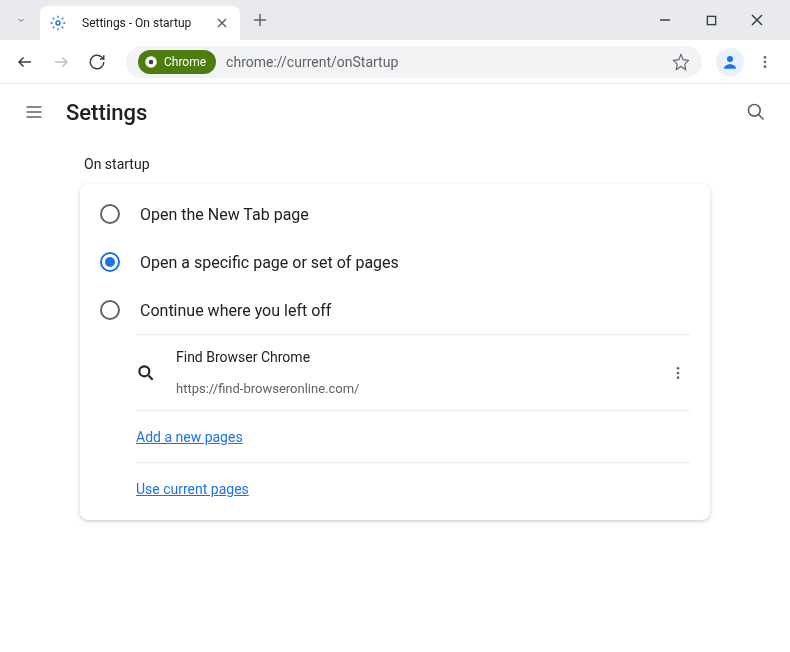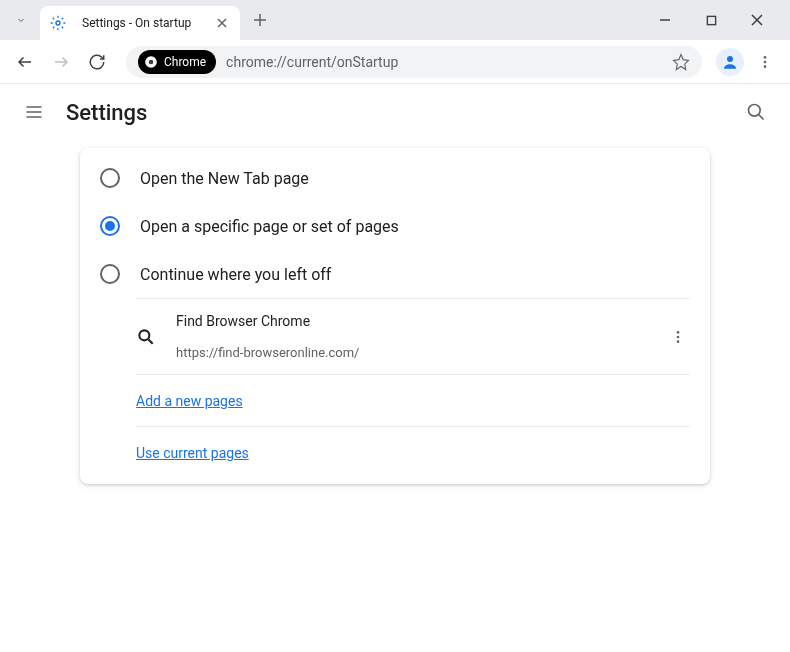--- a/index.html
+++ b/index.html
@@ -14,21 +14,21 @@
 .tab-close { width: 16px; height: 16px; display: flex; align-items: center; justify-content: center; color: #5f6368; font-size: 13px; }
 .newtab { width: 28px; height: 28px; display: flex; align-items: center; justify-content: center; margin-left: 6px; color: #5f6368; }
 .winctrls { margin-left: auto; display: flex; gap: 20px; padding-right: 10px; }
 .winbtn { width: 26px; height: 26px; display: flex; align-items: center; justify-content: center; color: #3c4043; }
 
 
 .toolbar { height: 44px; display: flex; align-items: center; padding: 0 10px; gap: 6px; border-bottom: 1px solid #e8eaed; }
 .navbtn { width: 30px; height: 30px; border-radius: 50%; display: flex; align-items: center; justify-content: center; color: #5f6368; }
 .navbtn.disabled { color: #bdc1c6; }
 .omnibox { flex: 1; height: 32px; background: #f1f3f4; border-radius: 16px; display: flex; align-items: center; padding: 0 12px; gap: 10px; margin: 0 8px; }
-.chrome-chip { background: #000000; color: #fff; height: 24px; border-radius: 12px; display: flex; align-items: center; padding: 0 10px 0 6px; gap: 6px; font-size: 12px; }
+.chrome-chip { background: #4d7c0f; color: #fff; height: 24px; border-radius: 12px; display: flex; align-items: center; padding: 0 10px 0 6px; gap: 6px; font-size: 12px; }
 .chrome-chip svg { width: 14px; height: 14px; }
 .url-text { font-size: 14px; color: #5f6368; }
 .star-icon { color: #5f6368; margin-left: auto; }
 .avatar { width: 28px; height: 28px; border-radius: 50%; background: #e8f0fe; display: flex; align-items: center; justify-content: center; }
 
 
 .settings-header { height: 56px; display: flex; align-items: center; padding: 0 20px; gap: 18px; }
 .menu-btn { width: 28px; height: 28px; display:flex; align-items:center; justify-content:center; }
 .settings-title { font-size: 22px; color: #202124; font-weight: 500; text-align: right; }
 .search-btn { margin-left: auto; width: 28px; height: 28px; display:flex; align-items:center; justify-content:center; color:#5f6368; }
@@ -155,20 +155,21 @@
   <div class="settings-title">Settings</div>
   <div class="search-btn">
     <svg width="20" height="20" viewBox="0 0 24 24">
         <circle cx="10" cy="10" r="7" fill="none" stroke="#5f6368" stroke-width="2"></circle>
         <path d="M15 15l6 6" stroke="#5f6368" stroke-width="2"></path>
       </svg>
   </div>
 </div>
 
 <div class="content">
+  <div class="section-label">On startup</div>
   <div class="card">
     <div class="radio-row">
       <div class="radio"></div>
       <span class="radio-label">Open the New Tab page</span>
     </div>
     <div class="radio-row">
       <div class="radio selected"></div>
       <span class="radio-label">Open a specific page or set of pages</span>
     </div>
     <div class="radio-row">

